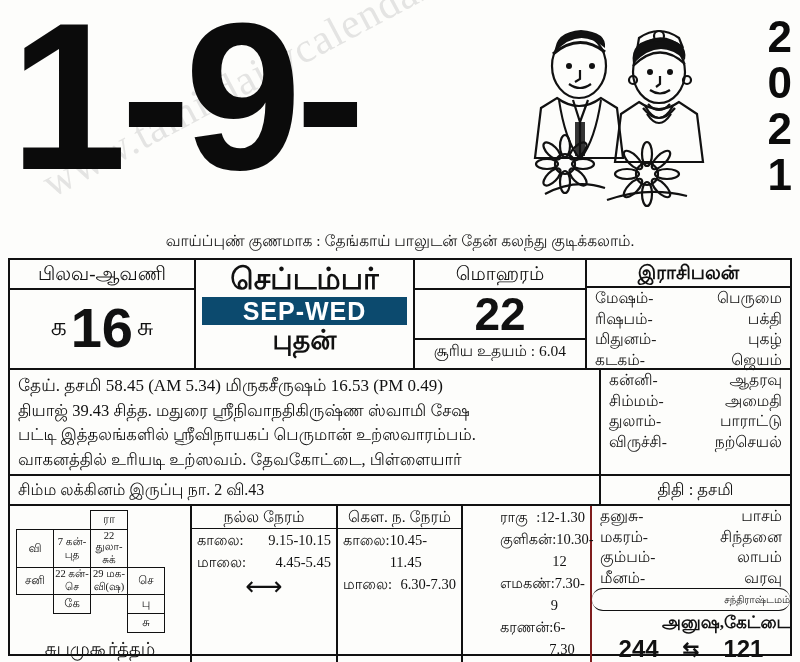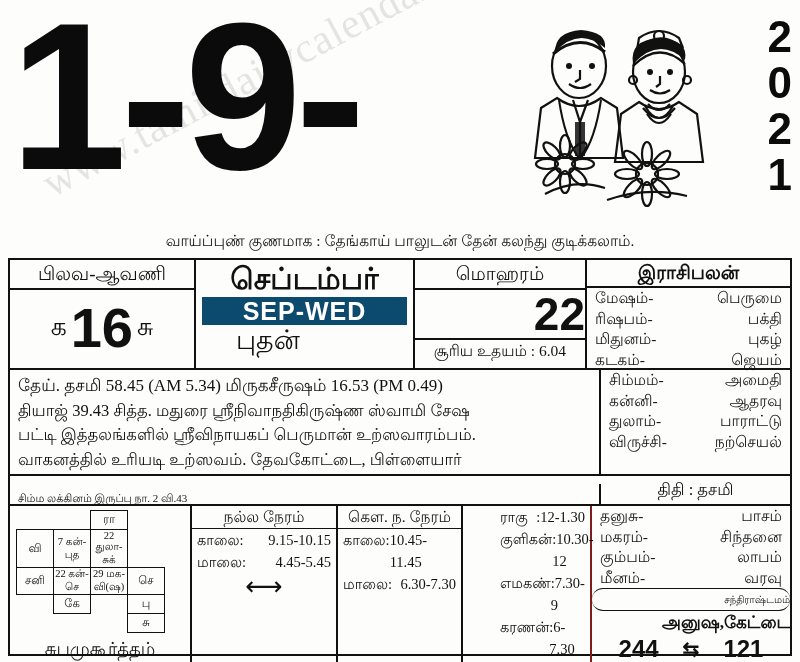--- a/index.html
+++ b/index.html
@@ -89,28 +89,28 @@
 
   .monthname{
     text-align:center;font-size:30px;font-weight:bold;
     font-family:"Liberation Serif", serif;line-height:34px;padding-top:2px;
   }
   .monthen{
     background:#0c4a6e;color:#fff;text-align:center;font-size:25px;font-weight:bold;
     letter-spacing:1px;line-height:28px;margin:1px 6px 0 6px;
   }
   .dayta{
-    font-size:27px;font-weight:normal;
-    font-family:"Liberation Serif", serif;line-height:30px;margin-left:40px;
+    text-align:center;font-size:27px;font-weight:bold;
+    font-family:"Liberation Serif", serif;line-height:30px;
   }
   .moharname{
     text-align:center;font-size:19px;font-family:"Liberation Serif", serif;
     border-bottom:2px solid #111;height:28px;line-height:28px;
   }
-  .moharnum{text-align:right;font-size:46px;font-weight:bold;line-height:48px;}
+  .moharnum{text-align:center;font-size:46px;font-weight:bold;line-height:48px;}
   .sunrise{
     border-top:2px solid #111;text-align:center;font-size:15.5px;
     font-family:"Liberation Serif", serif;height:22px;line-height:22px;
   }
   .rasihead{
     text-align:center;font-size:19px;font-weight:bold;font-family:"Liberation Serif", serif;
     border-bottom:2px solid #111;height:26px;line-height:26px;
   }
   .rasilist{font-size:15.5px;font-family:"Liberation Serif", serif;}
   .rasirow{display:flex;justify-content:space-between;padding:0 8px;line-height:20.5px;}
@@ -122,21 +122,21 @@
   .midtext{
     flex:1;padding:4px 8px 2px 8px;font-size:17px;line-height:24.5px;
     font-family:"Liberation Serif", serif;border-right:2px solid #111;
   }
   .midtext .lineb{font-size:16.5px;}
   .midright{width:189px;box-sizing:border-box;}
   .rasilist2{font-size:15.5px;font-family:"Liberation Serif", serif;}
 
   
   .lagstrip{display:flex;border-bottom:2px solid #111;height:28px;}
-  .lagleft{flex:1;border-right:2px solid #111;font-size:11px;padding-left:8px;line-height:28px;font-family:"Liberation Serif", serif;margin-top:8px;}
+  .lagleft{flex:1;border-right:2px solid #111;font-size:16px;padding-left:8px;line-height:28px;font-family:"Liberation Serif", serif;}
   .lagright{width:189px;box-sizing:border-box;font-size:16.5px;text-align:center;line-height:28px;font-family:"Liberation Serif", serif;}
 
   
   .bottom{display:flex;}
   .b-left{width:182px;box-sizing:border-box;border-right:2px solid #111;}
   .b-mid{width:146px;box-sizing:border-box;border-right:2px solid #111;}
   .b-mid2{width:125px;box-sizing:border-box;border-right:2px solid #111;}
   .b-right{width:129px;box-sizing:border-box;border-right:2px solid #7f1d1d;padding-left:32px;}
   .b-far{flex:1;box-sizing:border-box;}
 
@@ -309,26 +309,26 @@
     <div class="midwrap">
       <div class="midtext">
         <div>தேய். தசமி 58.45 (AM 5.34) மிருகசீருஷம் 16.53 (PM 0.49)</div>
         <div class="lineb">தியாஜ் 39.43 சித்த. மதுரை ஸ்ரீநிவாநதிகிருஷ்ண ஸ்வாமி சேஷ</div>
         <div class="lineb">பட்டி இத்தலங்களில் ஸ்ரீவிநாயகப் பெருமான் உற்ஸவாரம்பம்.</div>
         <div class="lineb">வாகனத்தில் உரியடி உற்ஸவம். தேவகோட்டை, பிள்ளையார்</div>
       </div>
       <div class="midright">
         <div class="rasilist2">
           <div class="rasirow">
+            <span class="l">கன்னி-</span>
+            <span class="r">ஆதரவு</span>
+          </div>
+          <div class="rasirow">
             <span class="l">சிம்மம்-</span>
             <span class="r">அமைதி</span>
-          </div>
-          <div class="rasirow">
-            <span class="l">கன்னி-</span>
-            <span class="r">ஆதரவு</span>
           </div>
           <div class="rasirow">
             <span class="l">துலாம்-</span>
             <span class="r">பாராட்டு</span>
           </div>
           <div class="rasirow">
             <span class="l">விருச்சி-</span>
             <span class="r">நற்செயல்</span>
           </div>
         </div>

